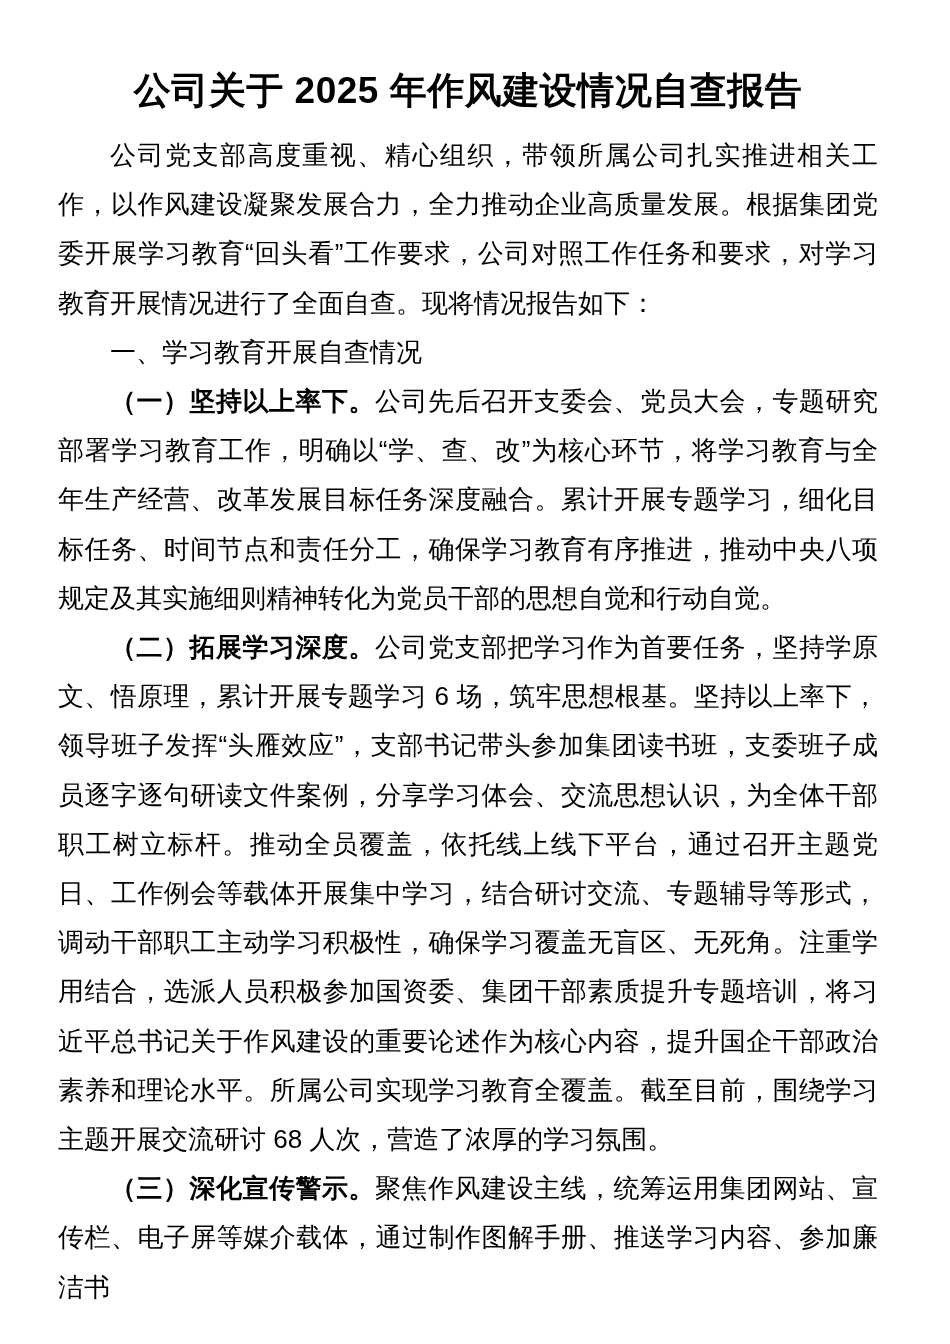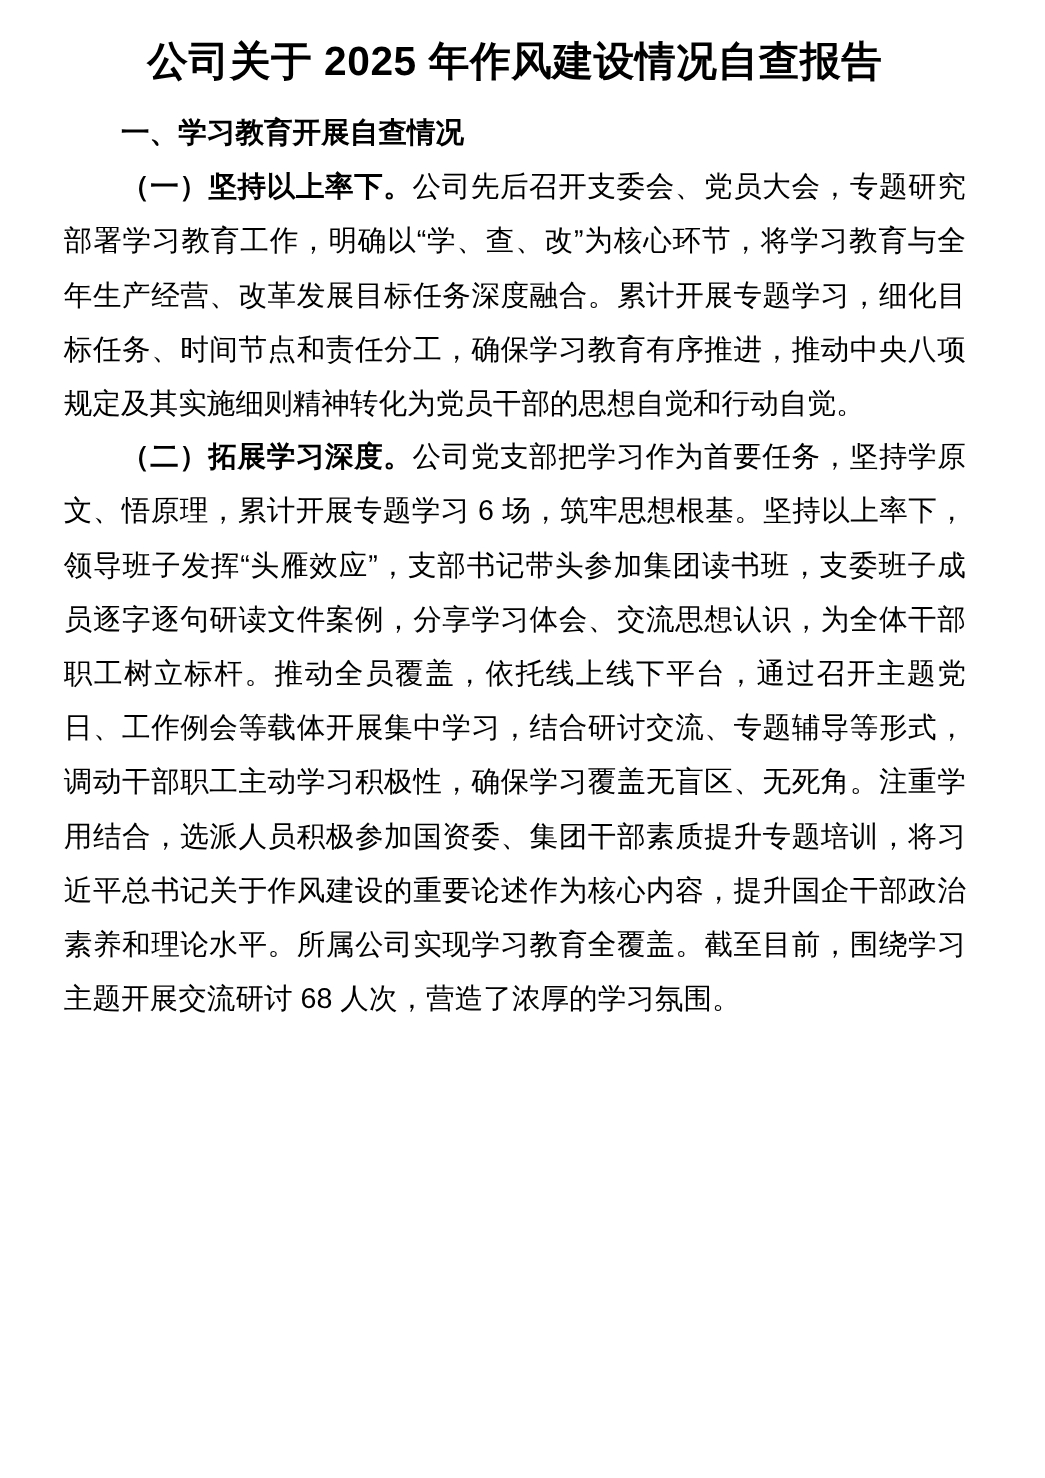--- a/index.html
+++ b/index.html
@@ -8,21 +8,21 @@
     padding: 0;
     background: #ffffff;
   }
   .page {
     position: relative;
     width: 950px;
     height: 1344px;
     box-sizing: border-box;
     background: #ffffff;
     color: #000000;
-    padding: 25px 72px 30px 58px;
+    padding: 60px 72px 30px 58px;
     overflow: hidden;
     font-family: "Liberation Sans", "DejaVu Sans", sans-serif;
   }
   .doc-title {
     margin: 0 0 9px 0;
     font-size: 37px;
     font-weight: 700;
     line-height: 62px;
     text-align: center;
     letter-spacing: 0.5px;
@@ -32,29 +32,31 @@
     margin: 0;
     font-size: 26px;
     line-height: 49.2px;
     text-indent: 2em;
     text-align: justify;
     text-justify: inter-ideograph;
     word-break: break-all;
   }
   .doc-body p.heading {
     text-align: left;
-    font-weight: 700;
+    font-weight: 400;
   }
   .doc-body .lead {
     font-weight: 700;
   }
 </style>
 </head>
 <body>
 
 <div class="page">
   <h1 class="doc-title">公司关于 2025 年作风建设情况自查报告</h1>
   <div class="doc-body" id="doc-body">
+      <p class="body"><span>公司党支部高度重视、精心组织，带领所属公司扎实推进相关工作，以作风建设凝聚发展合力，全力推动企业高质量发展。根据集团党委开展学习教育“回头看”工作要求，公司对照工作任务和要求，对学习教育开展情况进行了全面自查。现将情况报告如下：</span></p>
       <p class="heading"><span>一、学习教育开展自查情况</span></p>
       <p class="body"><span class="lead">（一）坚持以上率下。</span><span>公司先后召开支委会、党员大会，专题研究部署学习教育工作，明确以“学、查、改”为核心环节，将学习教育与全年生产经营、改革发展目标任务深度融合。累计开展专题学习，细化目标任务、时间节点和责任分工，确保学习教育有序推进，推动中央八项规定及其实施细则精神转化为党员干部的思想自觉和行动自觉。</span></p>
       <p class="body"><span class="lead">（二）拓展学习深度。</span><span>公司党支部把学习作为首要任务，坚持学原文、悟原理，累计开展专题学习 6 场，筑牢思想根基。坚持以上率下，领导班子发挥“头雁效应”，支部书记带头参加集团读书班，支委班子成员逐字逐句研读文件案例，分享学习体会、交流思想认识，为全体干部职工树立标杆。推动全员覆盖，依托线上线下平台，通过召开主题党日、工作例会等载体开展集中学习，结合研讨交流、专题辅导等形式，调动干部职工主动学习积极性，确保学习覆盖无盲区、无死角。注重学用结合，选派人员积极参加国资委、集团干部素质提升专题培训，将习近平总书记关于作风建设的重要论述作为核心内容，提升国企干部政治素养和理论水平。所属公司实现学习教育全覆盖。截至目前，围绕学习主题开展交流研讨 68 人次，营造了浓厚的学习氛围。</span></p>
+      <p class="body"><span class="lead">（三）深化宣传警示。</span><span>聚焦作风建设主线，统筹运用集团网站、宣传栏、电子屏等媒介载体，通过制作图解手册、推送学习内容、参加廉洁书</span></p>
     </div>
 </div>
 
 </body></html>

